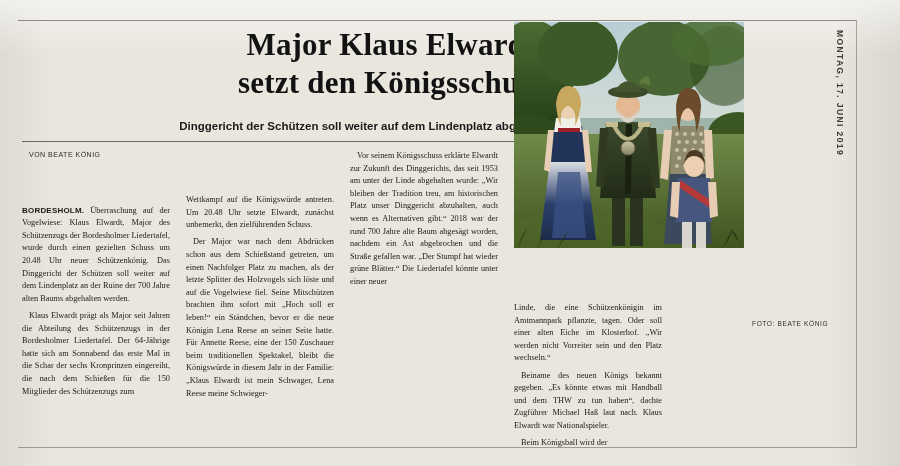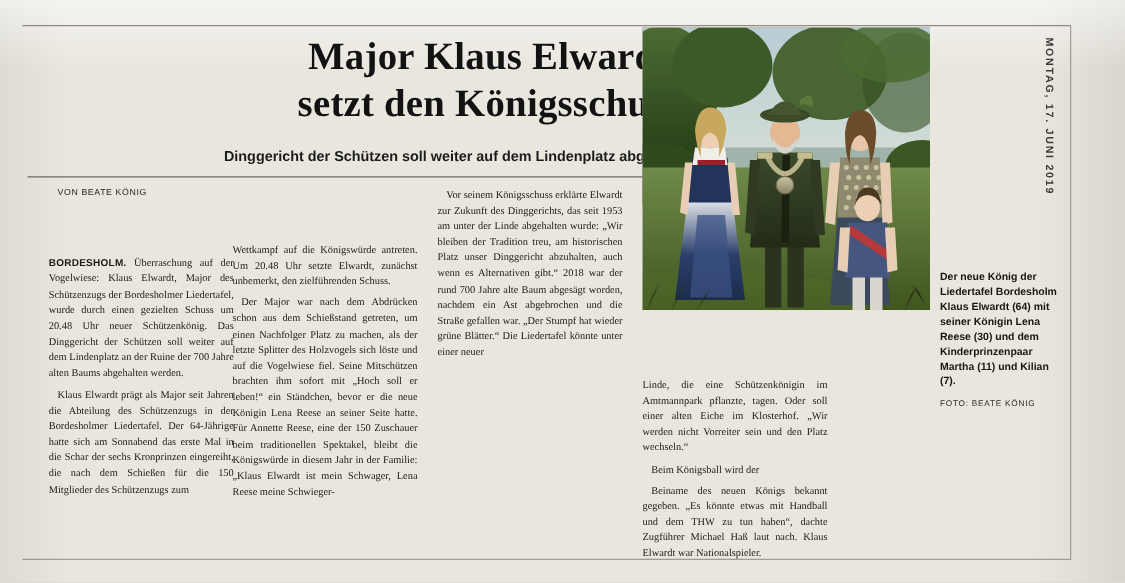--- a/index.html
+++ b/index.html
@@ -137,21 +137,21 @@
     margin-bottom: 7px;
     text-align: left;
     text-indent: 0;
   }
   .lead-place {
     font-weight: 700;
     font-family: "Liberation Sans", sans-serif;
     font-size: 8px;
     letter-spacing: .2px;
   }
-  #col1 { left: 39px;  width: 148px; }
+  #col1 { left: 22px;  width: 148px; }
   #col2 { left: 186px; width: 148px; }
   #col3 { left: 350px; width: 148px; }
   #col4 { left: 514px; width: 148px; top: 258px; }
 
   
   .photo {
     position: absolute;
     left: 514px;
     top: 22px;
     width: 230px;
@@ -212,22 +212,22 @@
     <p class="noindent">Wettkampf auf die Königswürde antreten. Um 20.48 Uhr setzte Elwardt, zunächst unbemerkt, den zielführenden Schuss.</p>
     <p>Der Major war nach dem Abdrücken schon aus dem Schießstand getreten, um einen Nachfolger Platz zu machen, als der letzte Splitter des Holzvogels sich löste und auf die Vogelwiese fiel. Seine Mitschützen brachten ihm sofort mit „Hoch soll er leben!“ ein Ständchen, bevor er die neue Königin Lena Reese an seiner Seite hatte. Für Annette Reese, eine der 150 Zuschauer beim traditionellen Spektakel, bleibt die Königswürde in diesem Jahr in der Familie: „Klaus Elwardt ist mein Schwager, Lena Reese meine Schwieger-</p>
   </div>
 
   <div class="col" id="col3">
     <p>Vor seinem Königsschuss erklärte Elwardt zur Zukunft des Dinggerichts, das seit 1953 am unter der Linde abgehalten wurde: „Wir bleiben der Tradition treu, am historischen Platz unser Dinggericht abzuhalten, auch wenn es Alternativen gibt.“ 2018 war der rund 700 Jahre alte Baum abgesägt worden, nachdem ein Ast abgebrochen und die Straße gefallen war. „Der Stumpf hat wieder grüne Blätter.“ Die Liedertafel könnte unter einer neuer</p>
   </div>
 
   <div class="col" id="col4">
     <p class="noindent">Linde, die eine Schützenkönigin im Amtmannpark pflanzte, tagen. Oder soll einer alten Eiche im Klosterhof. „Wir werden nicht Vorreiter sein und den Platz wechseln.“</p>
+    <p>Beiname des neuen Königs bekannt gegeben. „Es könnte etwas mit Handball und dem THW zu tun haben“, dachte Zugführer Michael Haß laut nach. Klaus Elwardt war Nationalspieler.</p>
     <p>Beim Königsball wird der</p>
-    <p>Beiname des neuen Königs bekannt gegeben. „Es könnte etwas mit Handball und dem THW zu tun haben“, dachte Zugführer Michael Haß laut nach. Klaus Elwardt war Nationalspieler.</p>
   </div>
 
   <div class="photo">
     <svg width="230" height="226" viewBox="0 0 230 226" xmlns="http://www.w3.org/2000/svg">
       <defs>
         <linearGradient id="sky" x1="0" y1="0" x2="0" y2="1">
           <stop offset="0%" stop-color="#b9cdd6"></stop>
           <stop offset="100%" stop-color="#d7dfd5"></stop>
         </linearGradient>
         <linearGradient id="grass" x1="0" y1="0" x2="0" y2="1">
@@ -372,16 +372,15 @@
       <g stroke="#37491c" stroke-width="1" opacity="0.55">
         <path d="M4 226 q4 -14 9 -20"></path>
           <path d="M24 226 q3 -12 8 -18"></path>
         <path d="M44 226 q5 -12 10 -16"></path>
           <path d="M210 226 q4 -14 9 -18"></path>
         <path d="M226 222 q-4 -12 -10 -16"></path>
       </g>
     </svg>
   </div>
 
-  <div class="photo-caption">Der neue König der Liedertafel Bordesholm Klaus Elwardt (64) mit seiner Königin Lena Reese (30) und dem Kinderprinzenpaar Martha (11) und Kilian (7).</div>
   <div class="photo-credit">FOTO: BEATE KÖNIG</div>
 
 </div>
 
 </body></html>

